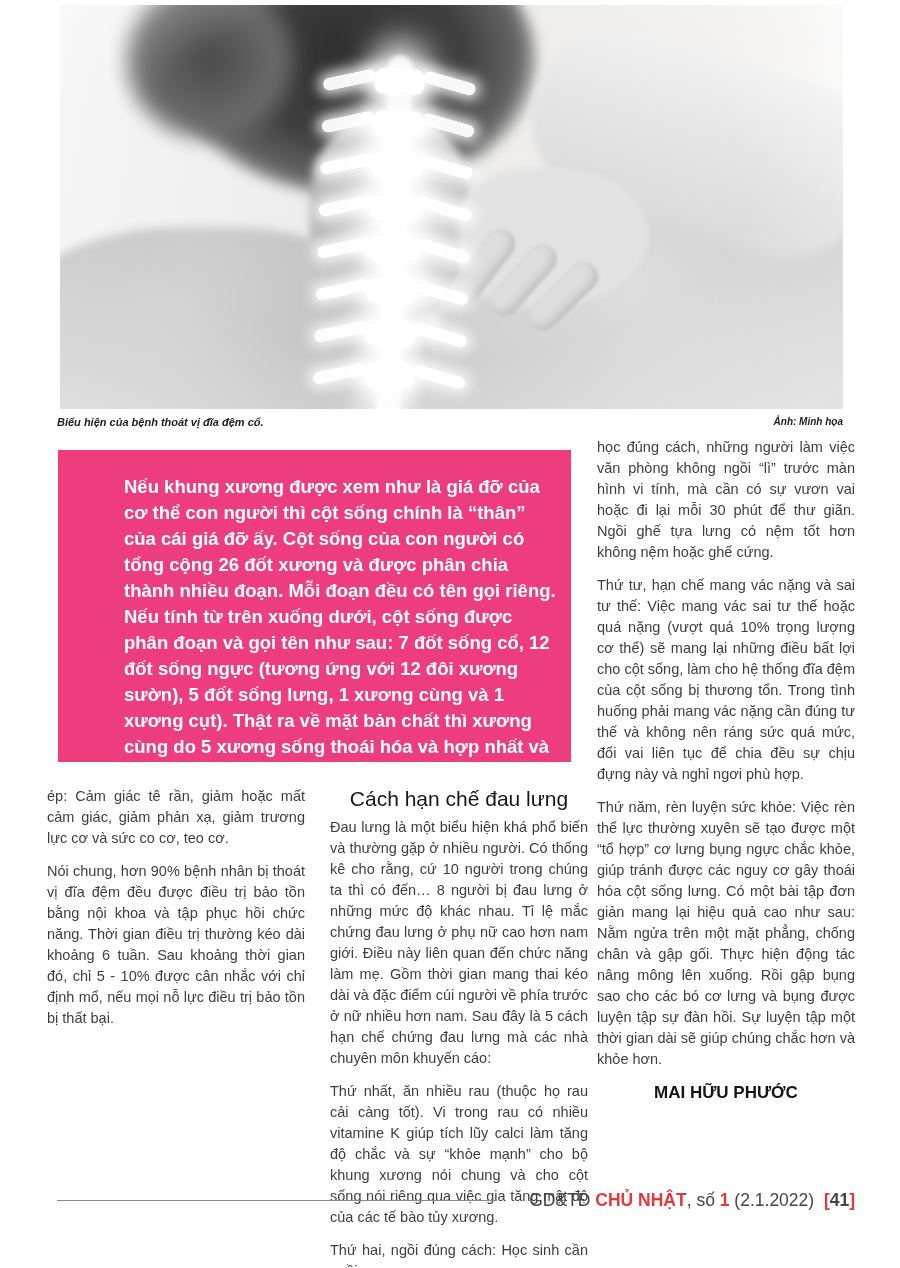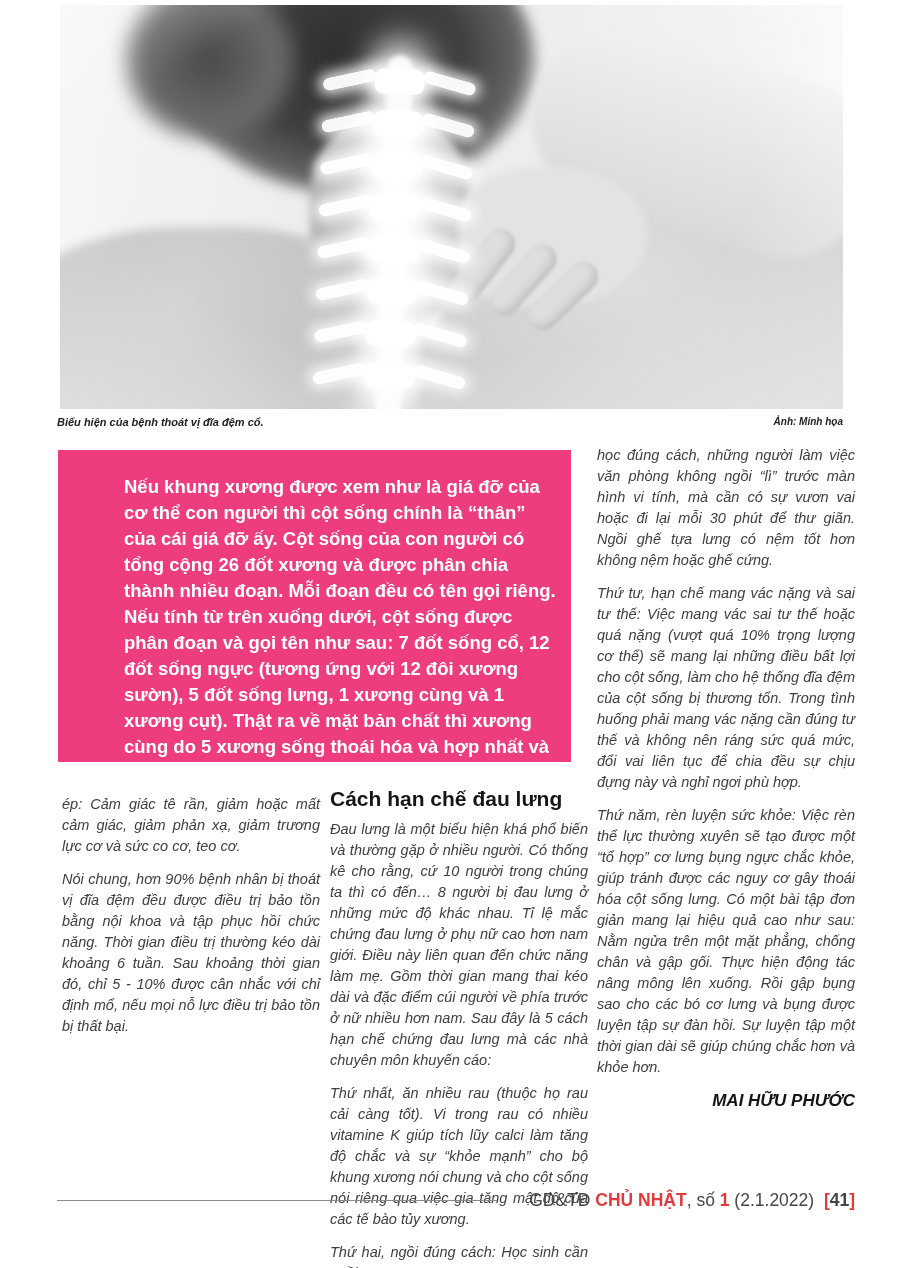--- a/index.html
+++ b/index.html
@@ -75,26 +75,26 @@
   .quote-box{
     position:absolute;left:58px;top:450px;width:513px;height:312px;box-sizing:border-box;
     padding:24px 14px 0 66px;overflow:hidden;
   }
   .quote-box p{
     margin:0;color:#ffffff;font-size:18.5px;font-weight:bold;line-height:26px;text-align:left;
   }
 
   
   .col{position:absolute;width:258px;color:#3e3e40;font-size:14.5px;line-height:21px;text-align:justify;}
-  .col p{margin:8px 0 12px 0;font-style:italic;}
-  .col-left{left:62px;top:786px;}
+  .col p{margin:0 0 12px 0;}
+  .col-left{left:47px;top:786px;}
   .col-middle{left:330px;top:786px;}
   .col-right{left:597px;top:437px;}
-  .section-heading{margin:0 0 6px 0;font-size:21px;line-height:25px;font-weight:bold;color:#161616;text-align:left;}
-  .author-name{margin:8px 0 2px 0;text-align:right;font-weight:bold;font-size:17px;color:#141414;}
+  .section-heading{margin:0 0 6px 0;font-size:21px;line-height:25px;font-weight:normal;color:#161616;text-align:center;}
+  .author-name{margin:8px 0 2px 0;text-align:center;font-weight:bold;font-size:17px;color:#141414;}
 
   
   .footer{position:absolute;left:57px;right:45px;top:1190px;display:flex;align-items:center;}
   .footer-rule{flex:0 0 440px;height:1px;background:#8a8a8a;margin-right:14px;}
   .footer-text{flex:1;text-align:right;font-size:17.5px;color:#454547;white-space:pre;}
   .footer-text .red{color:var(--accent,#e23a3c);}
   .footer-text .b{font-weight:bold;}
 </style>
 </head>
 <body>

